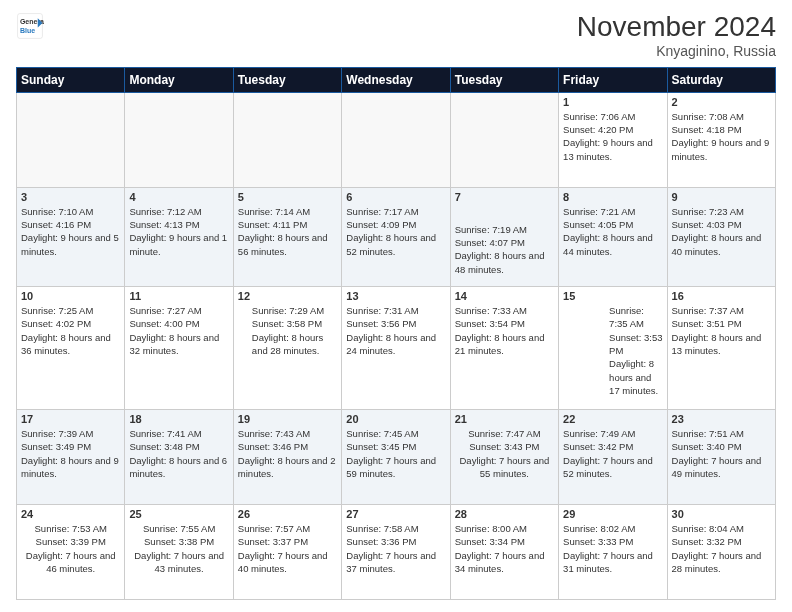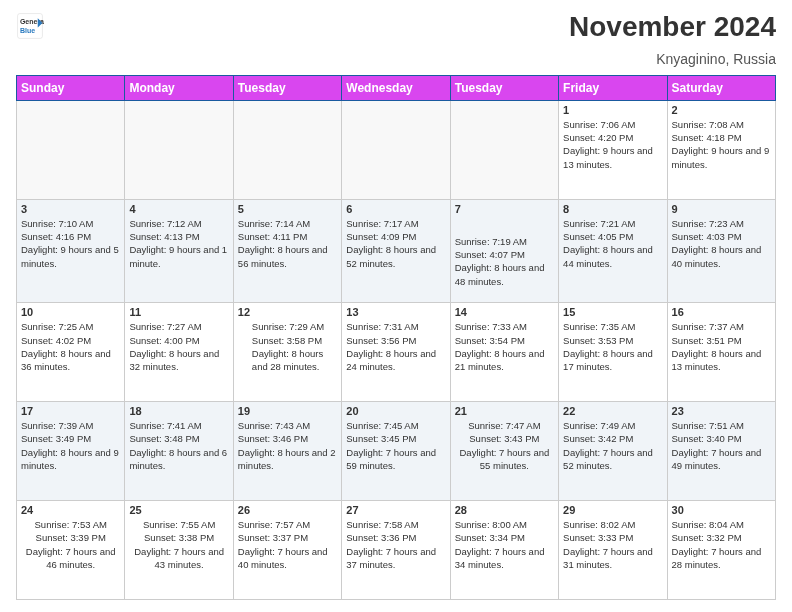--- a/index.html
+++ b/index.html
@@ -30,38 +30,37 @@
     }
     .logo-icon {
       width: 28px;
       height: 28px;
     }
     .title-block {
       text-align: right;
     }
     .title-block h1 {
       font-size: 28px;
-      font-weight: bold;
+      font-weight: normal;
       color: #333;
       line-height: 1.1;
     }
     .title-block h2 {
       font-size: 14px;
       font-weight: normal;
       color: #555;
-      margin-top: 8px;
     }
     .calendar {
       flex: 1;
       border-collapse: collapse;
       width: 100%;
       table-layout: fixed;
     }
     .calendar th {
-      background: #d946ef;
+      background: #0f172a;
       color: #fff;
       font-size: 12px;
       font-weight: bold;
       padding: 5px 4px;
       text-align: left;
       border: 1px solid #1a5a9f;
     }
     .calendar td {
       vertical-align: top;
       border: 1px solid #ccc;
@@ -209,21 +208,21 @@
 Daylight: 8 hours and 24 minutes.</div>
           </td>
           <td>
             <span class="day-num">14</span>
             <div class="day-info" style="white-space: pre-line;">Sunrise: 7:33 AM
 Sunset: 3:54 PM
 Daylight: 8 hours and 21 minutes.</div>
           </td>
           <td>
             <span class="day-num">15</span>
-            <div class="day-info" style="white-space: pre-line;">Sunrise: 7:35 AM
+            <div class="day-info" style="white-space: pre-line; margin-left: 46px;">Sunrise: 7:35 AM
 Sunset: 3:53 PM
 Daylight: 8 hours and 17 minutes.</div>
           </td>
           <td>
             <span class="day-num">16</span>
             <div class="day-info" style="white-space: pre-line;">Sunrise: 7:37 AM
 Sunset: 3:51 PM
 Daylight: 8 hours and 13 minutes.</div>
           </td>
         </tr>

